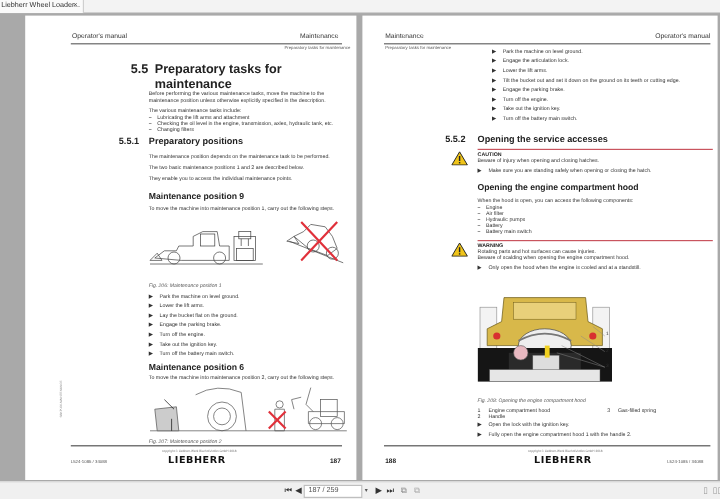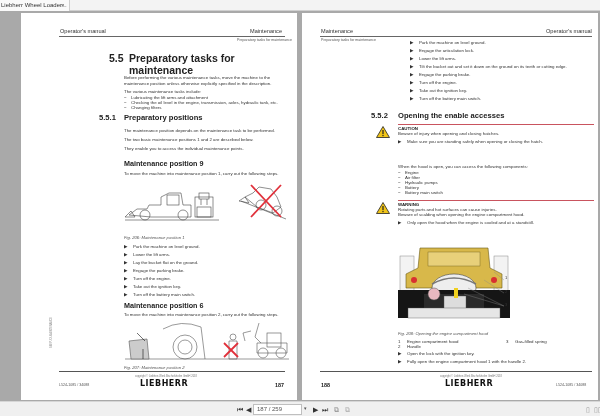--- a/index.html
+++ b/index.html
@@ -158,34 +158,35 @@
     <div class="step" style="left:108px;top:27px"><span class="arrow">▶</span><span>Park the machine on level ground.</span></div>
     <div class="step" style="left:108px;top:35px"><span class="arrow">▶</span><span>Engage the articulation lock.</span></div>
     <div class="step" style="left:108px;top:43px"><span class="arrow">▶</span><span>Lower the lift arms.</span></div>
     <div class="step" style="left:108px;top:51px"><span class="arrow">▶</span><span>Tilt the bucket out and set it down on the ground on its teeth or cutting edge.</span></div>
     <div class="step" style="left:108px;top:59px"><span class="arrow">▶</span><span>Engage the parking brake.</span></div>
     <div class="step" style="left:108px;top:67px"><span class="arrow">▶</span><span>Turn off the engine.</span></div>
     <div class="step" style="left:108px;top:75px"><span class="arrow">▶</span><span>Take out the ignition key.</span></div>
     <div class="step" style="left:108px;top:83px"><span class="arrow">▶</span><span>Turn off the battery main switch.</span></div>
 
     <div class="h2" style="left:69px;top:98px">5.5.2</div>
-    <div class="h2" style="left:96px;top:98px">Opening the enable accesses</div>
+    <div class="h2" style="left:96px;top:98px">Opening the service accesses</div>
 
     <svg class="warn-icon" style="left:74px;top:113px" width="14" height="12" viewBox="0 0 14 12">
       <path d="M7 0.5 L13.5 11.5 L0.5 11.5 Z" fill="#f0c419" stroke="#222" stroke-width="0.8"></path>
       <rect x="6.4" y="4" width="1.2" height="4.2" fill="#222"></rect>
         <rect x="6.4" y="9" width="1.2" height="1.2" fill="#222"></rect>
     </svg>
     <div class="notice" style="top:111px;height:20px">
       <div class="rule"></div>
       <div class="title">CAUTION</div>
       <div class="line" style="top:7px">Beware of injury when opening and closing hatches.</div>
       <div class="line" style="top:15px"><span style="display:inline-block;width:9px">▶</span><span>Make sure you are standing safely when opening or closing the hatch.</span></div>
     </div>
 
+    <div class="h3" style="left:96px;top:138px">Opening the engine compartment hood</div>
     <div class="p" style="left:96px;top:151px;white-space:nowrap">When the hood is open, you can access the following components:</div>
     <div class="list-item" style="left:96px;top:157px"><span class="dash">–</span><span>Engine</span></div>
     <div class="list-item" style="left:96px;top:162px"><span class="dash">–</span><span>Air filter</span></div>
     <div class="list-item" style="left:96px;top:167px"><span class="dash">–</span><span>Hydraulic pumps</span></div>
     <div class="list-item" style="left:96px;top:172px"><span class="dash">–</span><span>Battery</span></div>
     <div class="list-item" style="left:96px;top:177px"><span class="dash">–</span><span>Battery main switch</span></div>
 
     <svg class="warn-icon" style="left:74px;top:189px" width="14" height="12" viewBox="0 0 14 12">
       <path d="M7 0.5 L13.5 11.5 L0.5 11.5 Z" fill="#f0c419" stroke="#222" stroke-width="0.8"></path>
       <rect x="6.4" y="4" width="1.2" height="4.2" fill="#222"></rect>

